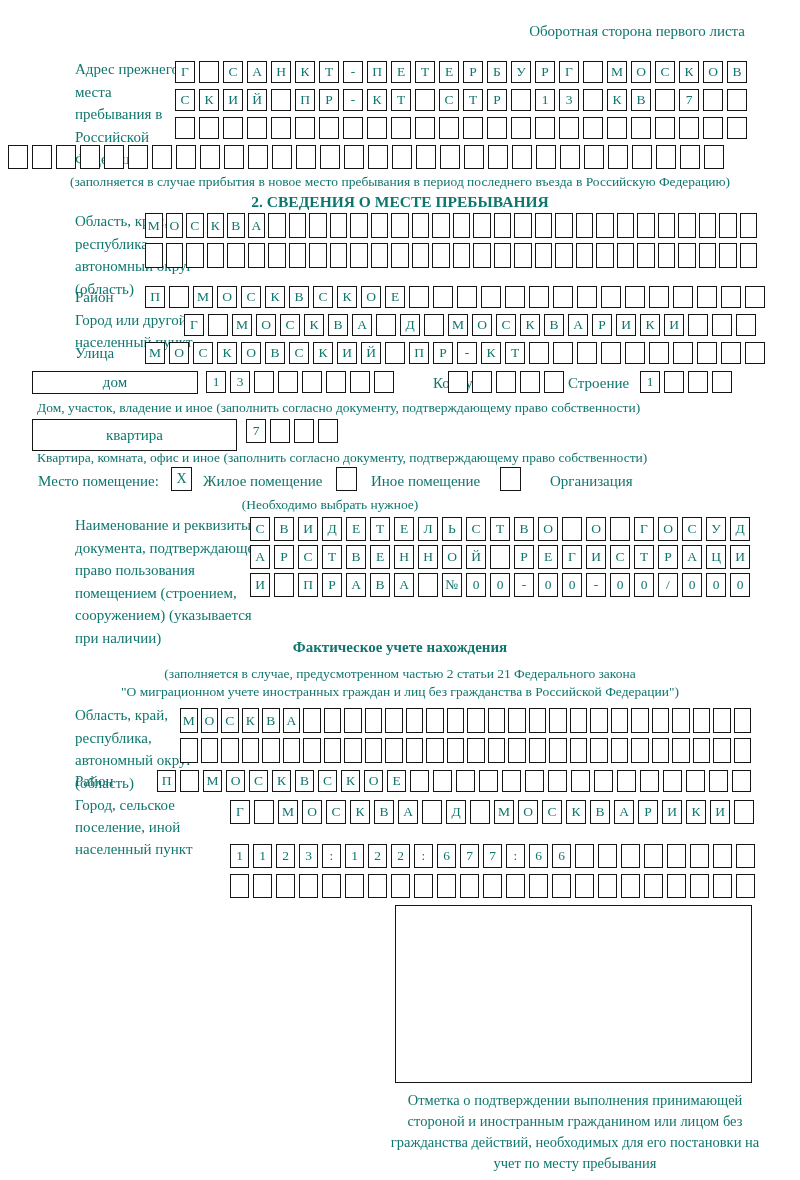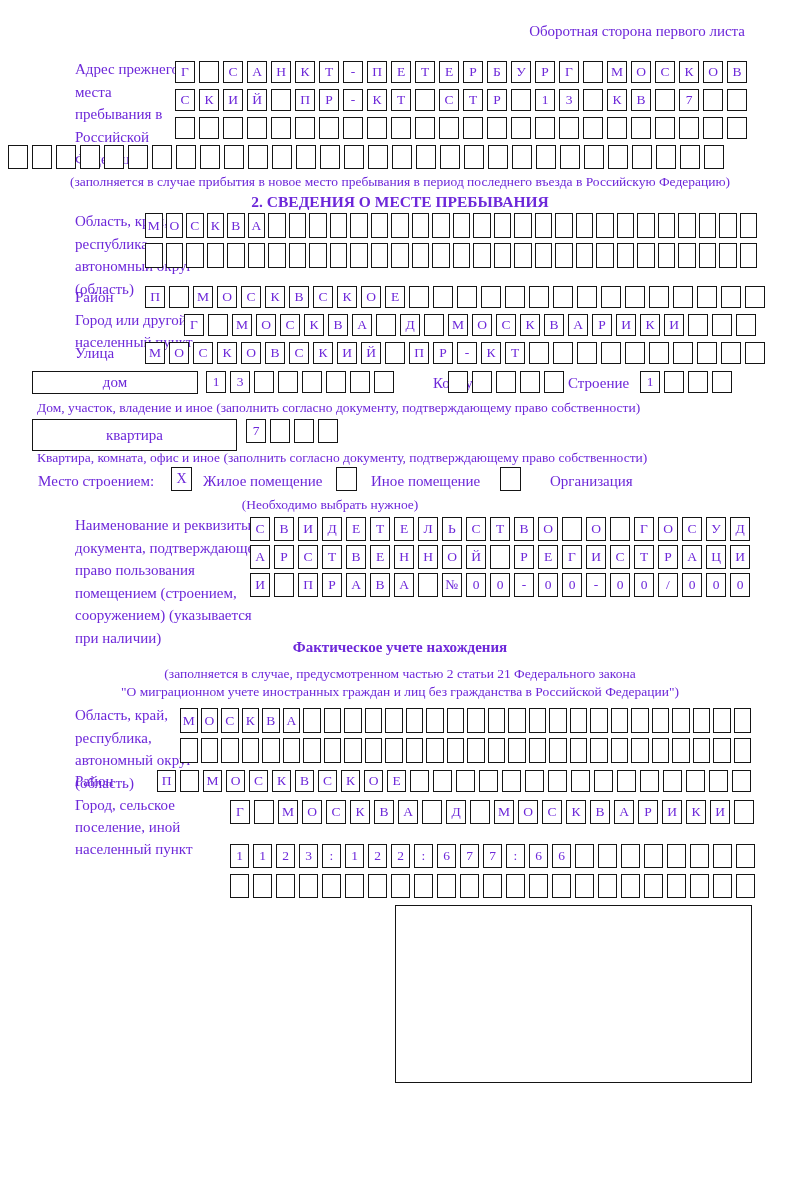--- a/index.html
+++ b/index.html
@@ -1,17 +1,17 @@
 <!DOCTYPE html>
 <html><head>
 <meta charset="utf-8">
 <style>
   html,body{margin:0;padding:0;background:#fff;}
   .page{position:relative;width:800px;height:1180px;background:#ffffff;
-        font-family:"Liberation Serif","DejaVu Serif",serif;color:#6d28d9;overflow:hidden;}
+        font-family:"Liberation Serif","DejaVu Serif",serif;color:#0f766e;overflow:hidden;}
   .abs{position:absolute;}
   .label{font-size:15px;line-height:1.5;}
   .caption{font-size:13.5px;line-height:1.4;}
   .center{text-align:center;}
   .bold{font-weight:bold;}
   .cells{display:flex;gap:4px;}
   .cell{flex:none;width:20px;height:22px;border:1.7px solid #151515;box-sizing:border-box;
         display:flex;align-items:center;justify-content:center;font-size:13.5px;line-height:1;background:#fff;}
   .tall .cell{height:24px;}
   .narrow{gap:3px;}
@@ -329,21 +329,21 @@
 
   <div class="abs fieldbox" style="left:32px;top:419px;width:205px;height:32px;">квартира</div>
   <div class="abs cells tall" style="left:246px;top:419px;">
       <span class="cell">7</span>
       <span class="cell"></span>
       <span class="cell"></span>
       <span class="cell"></span>
     </div>
   <div class="abs caption" style="left:37px;top:449px;width:740px;">Квартира, комната, офис и иное (заполнить согласно документу, подтверждающему право собственности)</div>
 
-  <div class="abs label" style="left:38px;top:470px;">Место строением:</div>
+  <div class="abs label" style="left:38px;top:470px;">Место помещение:</div>
   <div class="abs checkbox" style="left:171px;top:467px;">X</div>
   <div class="abs label" style="left:203px;top:470px;">Жилое помещение</div>
   <div class="abs checkbox" style="left:336px;top:467px;"></div>
   <div class="abs label" style="left:371px;top:470px;">Иное помещение</div>
   <div class="abs checkbox" style="left:500px;top:467px;"></div>
   <div class="abs label" style="left:550px;top:470px;">Организация</div>
   <div class="abs caption center" style="left:130px;top:496px;width:400px;">(Необходимо выбрать нужное)</div>
 
   <div class="abs label" style="left:75px;top:514px;width:196px;">Наименование и реквизиты документа, подтверждающего право пользования помещением (строением, сооружением) (указывается при наличии)</div>
   <div class="abs cells tall" style="left:250px;top:517px;">
@@ -583,14 +583,15 @@
       <span class="cell"></span>
       <span class="cell"></span>
       <span class="cell"></span>
       <span class="cell"></span>
       <span class="cell"></span>
       <span class="cell"></span>
       <span class="cell"></span>
     </div>
 
   <div class="abs stamp" style="left:395px;top:905px;width:357px;height:178px;"></div>
+  <div class="abs center" style="left:385px;top:1090px;width:380px;font-size:14.5px;line-height:1.45;">Отметка о подтверждении выполнения принимающей стороной и иностранным гражданином или лицом без гражданства действий, необходимых для его постановки на учет по месту пребывания</div>
 
 </div>
 
 </body></html>

